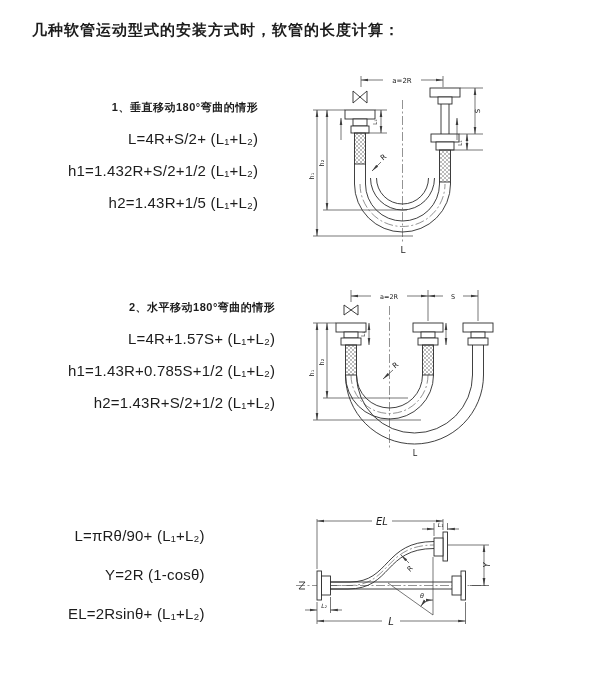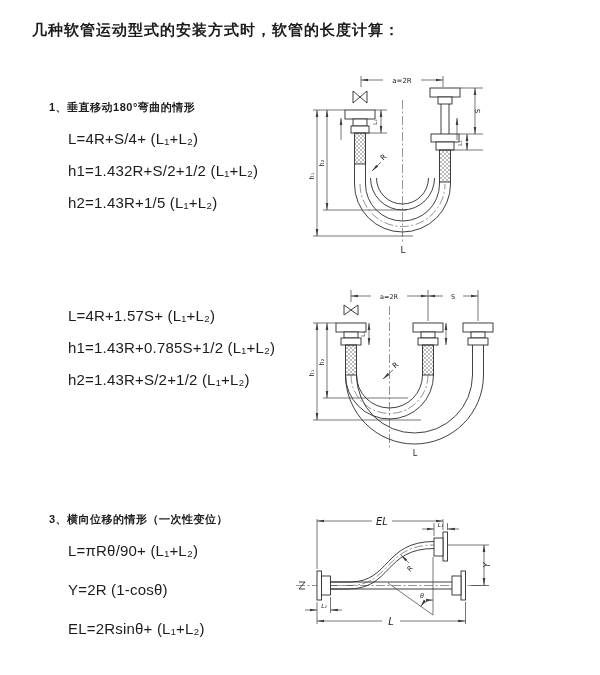--- a/index.html
+++ b/index.html
@@ -4,21 +4,21 @@
 <style>
   html,body{margin:0;padding:0;}
   body{
     width:600px;height:675px;
     background:#ffffff;
     font-family:"Liberation Sans","DejaVu Sans",sans-serif;
     color:#1c1c1c;
     position:relative;
     overflow:hidden;
   }
-  .page{position:absolute;inset:0;background:#fff;}
+  .page{position:absolute;inset:0;background:#fff;text-align:right;}
   .doc-title{
     position:absolute;left:32px;top:21px;
     font-size:15px;font-weight:bold;letter-spacing:1px;
   }
   .section-text{position:absolute;left:42px;}
   .section-heading{
     font-size:11px;font-weight:bold;letter-spacing:0.5px;
     margin:0 0 8px 7px;
   }
   .formula{
@@ -39,21 +39,21 @@
 </style>
 </head>
 <body>
 
 <div class="page">
 
   <div class="doc-title">几种软管运动型式的安装方式时，软管的长度计算：</div>
 
   <div class="section-text" style="top:100px;">
     <div class="section-heading">1、垂直移动180°弯曲的情形</div>
-    <div class="formula">L=4R+S/4+ (L₁+L₂)</div>
+    <div class="formula">L=4R+S/2+ (L₁+L₂)</div>
     <div class="formula">h1=1.432R+S/2+1/2 (L₁+L₂)</div>
     <div class="formula">h2=1.43R+1/5 (L₁+L₂)</div>
   </div>
 
   <div class="diagram" style="left:303px;top:64px;">
     <svg width="295" height="198" viewBox="0 0 295 198">
       <defs>
         <marker id="d1a" viewBox="0 0 12 6" refX="11.5" refY="3" markerWidth="11" markerHeight="6" orient="auto-start-reverse">
           <path d="M0,0.9 L12,3 L0,5.1 Z" fill="#3c3c3c"></path>
         </marker>
@@ -141,20 +141,21 @@
       <g>
         <line class="dim" x1="78" y1="98" x2="69" y2="107" marker-end="url(#d1a)"></line>
         <text x="82" y="95" font-size="7.5" text-anchor="middle" transform="rotate(-40 82 95)">R</text>
       </g>
 
       <text x="100" y="189" font-size="9" text-anchor="middle">L</text>
     </svg>
   </div>
 
   <div class="section-text" style="top:300px;">
+    <div class="section-heading">2、水平移动180°弯曲的情形</div>
     <div class="formula">L=4R+1.57S+ (L₁+L₂)</div>
     <div class="formula">h1=1.43R+0.785S+1/2 (L₁+L₂)</div>
     <div class="formula">h2=1.43R+S/2+1/2 (L₁+L₂)</div>
   </div>
 
   <div class="diagram" style="left:303px;top:280px;">
     <svg width="295" height="185" viewBox="0 0 295 185">
       <defs>
         <marker id="d2a" viewBox="0 0 12 6" refX="11.5" refY="3" markerWidth="11" markerHeight="6" orient="auto-start-reverse">
           <path d="M0,0.9 L12,3 L0,5.1 Z" fill="#3c3c3c"></path>
@@ -230,21 +231,20 @@
       <g>
         <line class="dim" x1="90" y1="90" x2="80" y2="99" marker-end="url(#d2a)"></line>
         <text x="94" y="87" font-size="7.5" text-anchor="middle" transform="rotate(-40 94 87)">R</text>
       </g>
 
       <text x="112" y="176" font-size="8" text-anchor="middle">L</text>
     </svg>
   </div>
 
   <div class="section-text s3" style="top:512px;">
-    <div class="section-heading">3、横向位移的情形（一次性变位）</div>
     <div class="formula">L=πRθ/90+ (L₁+L₂)</div>
     <div class="formula">Y=2R (1-cosθ)</div>
     <div class="formula">EL=2Rsinθ+ (L₁+L₂)</div>
   </div>
 
   <div class="diagram" style="left:288px;top:497px;font-style:italic;">
     <svg width="305" height="165" viewBox="0 0 305 165">
       <defs>
         <marker id="d3a" viewBox="0 0 12 6" refX="11.5" refY="3" markerWidth="11" markerHeight="6" orient="auto-start-reverse">
           <path d="M0,0.9 L12,3 L0,5.1 Z" fill="#3c3c3c"></path>

